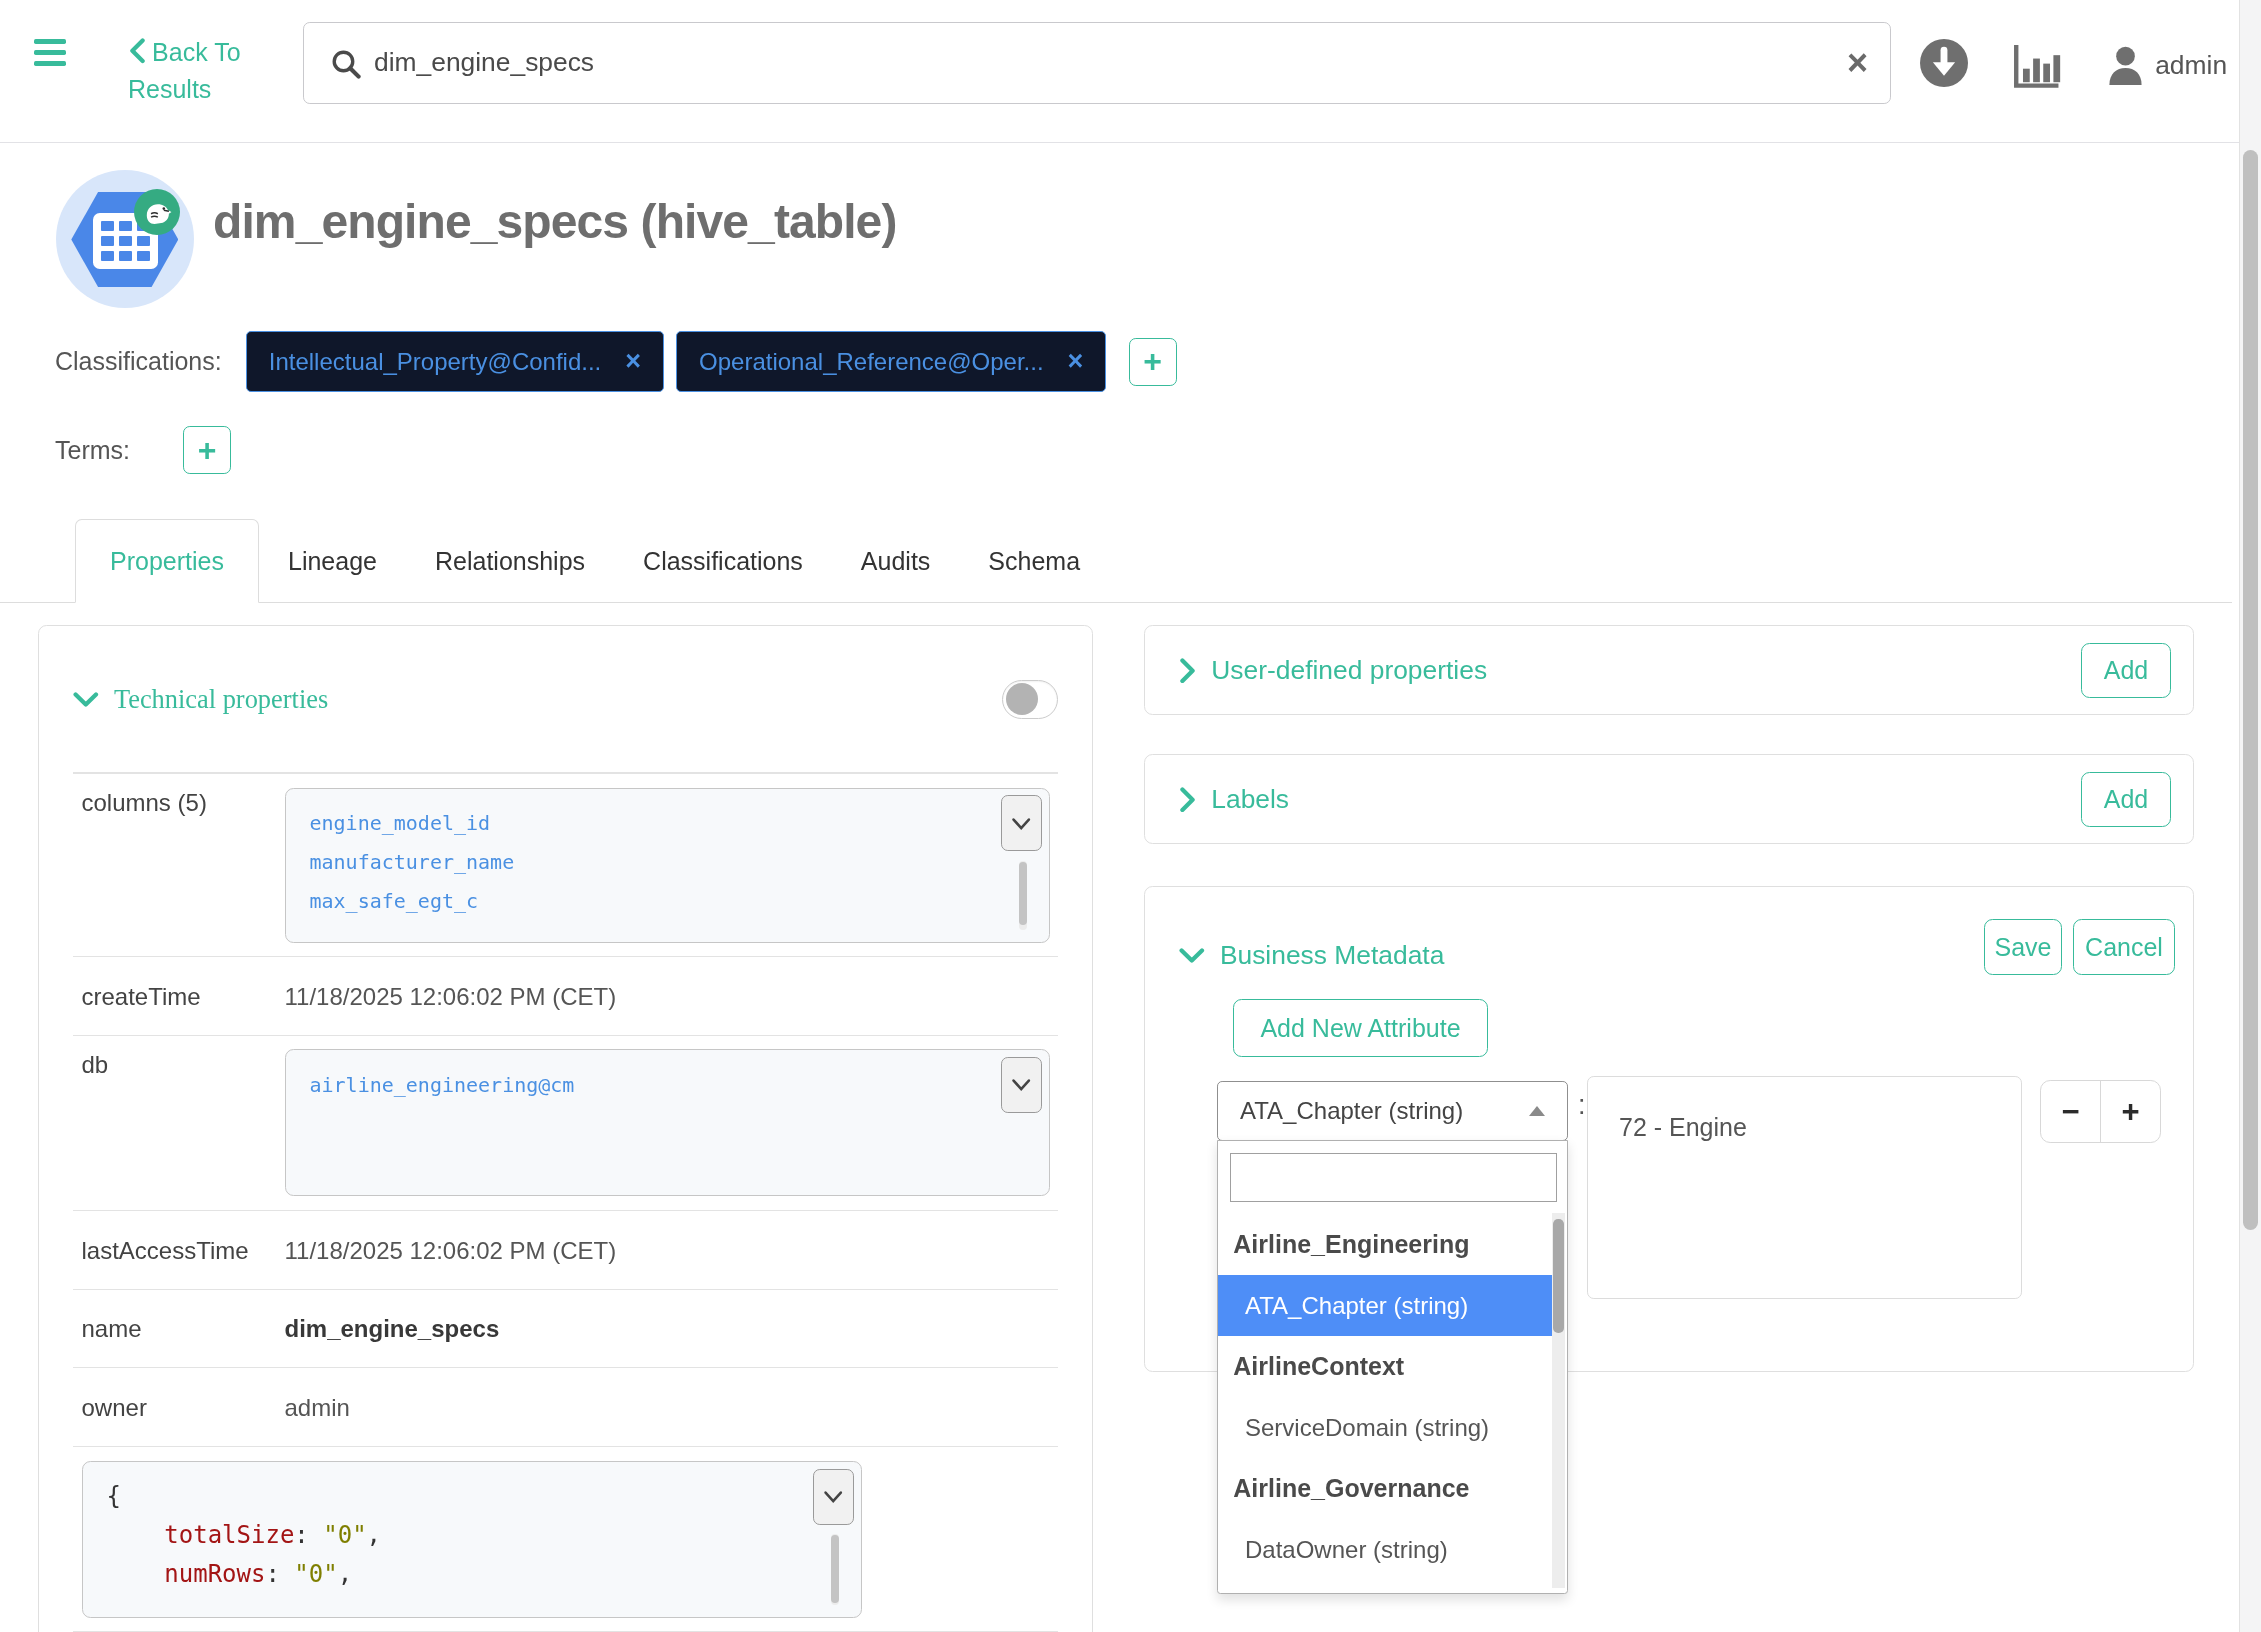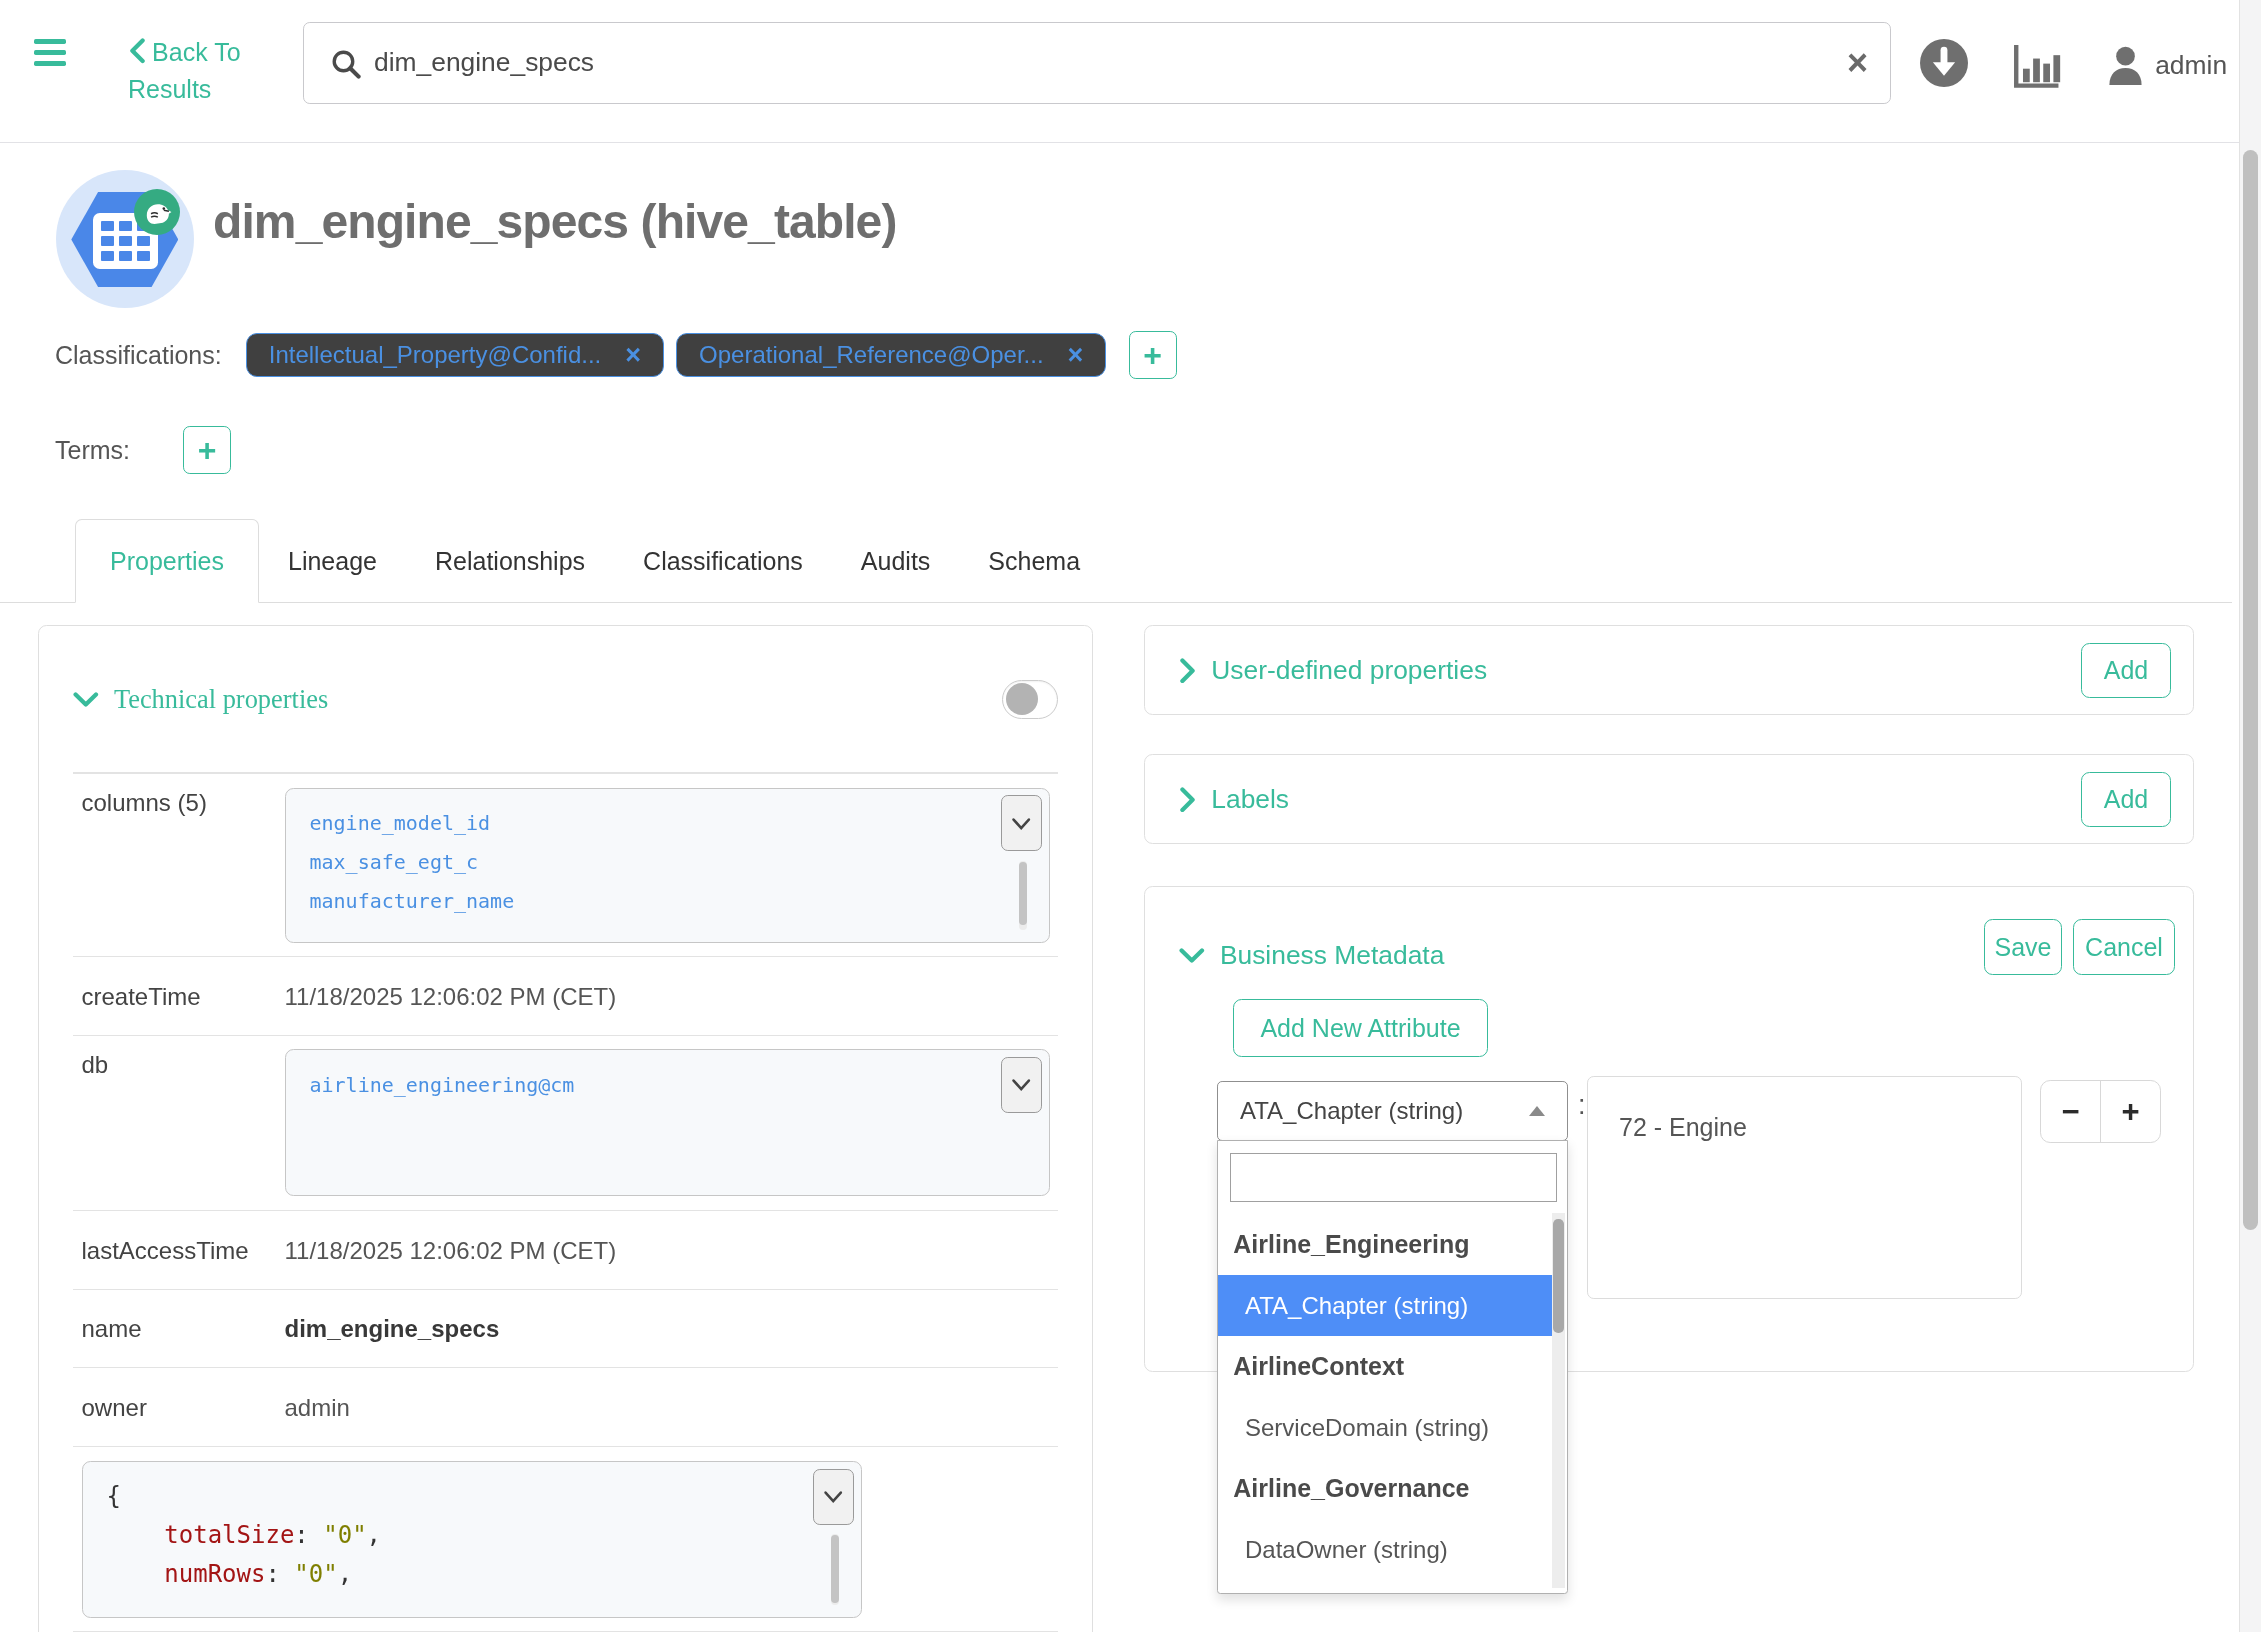--- a/index.html
+++ b/index.html
@@ -30,21 +30,21 @@
   .entity-icon .hex { position:absolute; left:15.3px; top:19px; width:107px; height:101px; background:#4a87e8;
     clip-path:polygon(0% 50%,25% 3%,75% 3%,100% 50%,75% 97%,25% 97%); }
   .entity-icon .tbl { position:absolute; left:37px; top:43px; width:65px; height:56px; background:#fff; border-radius:6.8px; padding:7.7px;
     display:grid; grid-template-columns:1fr 1fr 1fr; grid-template-rows:1fr 1fr 1fr; gap:4.3px; }
   .entity-icon .tbl i { background:#4a87e8; border-radius:0.9px; }
   .entity-icon .badge { position:absolute; left:78px; top:19px; width:46px; height:46px; border-radius:50%; background:#35ab82; display:flex; align-items:center; justify-content:center; }
   .page-title { position:absolute; left:213px; top:194px; font-size:48px; font-weight:bold; color:#6e6e6e; letter-spacing:-0.9px; }
 
   .class-row { position:absolute; left:55px; top:331px; display:flex; align-items:center; }
   .class-row .lab { font-size:25px; color:#555; margin-right:24px; }
-  .chip { display:flex; align-items:center; height:44px; padding:0 22px; border:1.7px solid #4a90e2; border-radius:11px; color:#4a90e2; font-size:24px; margin-right:12px; cursor:pointer; background:#404040; }
+  .chip { display:flex; align-items:center; height:61px; padding:0 22px; border:1.7px solid #4a90e2; border-radius:5px; color:#4a90e2; font-size:24px; margin-right:12px; cursor:pointer; background:#0f172a; }
   .chip .x { font-weight:bold; font-size:27px; margin-left:24px; cursor:pointer; }
   .plus-btn { width:48px; height:48px; border:1.7px solid #38bb9b; border-radius:6.8px; color:#38bb9b; font-size:32px; font-weight:bold; display:flex; align-items:center; justify-content:center; cursor:pointer; background:#fff; margin-left:10.2px; }
   .terms-row { position:absolute; left:55px; top:426px; display:flex; align-items:center; }
   .terms-row .lab { font-size:25px; color:#555; margin-right:43px; }
 
   
   .tabs { position:absolute; left:0px; top:520px; width:2232px; height:83px; border-bottom:0.9px solid #ddd; padding-left:75px; display:flex; align-items:flex-end; }
   .tab { font-size:25px; color:#333; padding:0 29px; line-height:82px; cursor:pointer; }
   .tab.active { color:#38bb9b; border:0.9px solid #ddd; border-bottom:0.9px solid #fff; border-radius:6.8px 6.8px 0 0; background:#fff; margin-bottom:-0.9px; width:184px; text-align:center; padding:0; }
 
@@ -224,22 +224,22 @@
     <span class="sec-title">Technical properties</span>
     <span class="toggle">
         <span class="knob"></span>
       </span>
   </div>
 
   <div class="prop-row codey">
     <div class="prop-label">columns (5)</div>
     <div class="codebox h-cols">
       <a class="blue">engine_model_id</a>
+      <a class="blue">manufacturer_name</a>
       <a class="blue">max_safe_egt_c</a>
-      <a class="blue">manufacturer_name</a>
       <span class="expand-btn">
         <svg width="20.4" height="13.6" viewBox="0 0 24 16">
             <polyline points="3,3 12,13 21,3" fill="none" stroke="#444" stroke-width="3" stroke-linecap="round"></polyline>
           </svg>
       </span>
       <span class="scroll-track">
           <span class="scroll-thumb" style="height:63px;"></span>
         </span>
     </div>
   </div>

